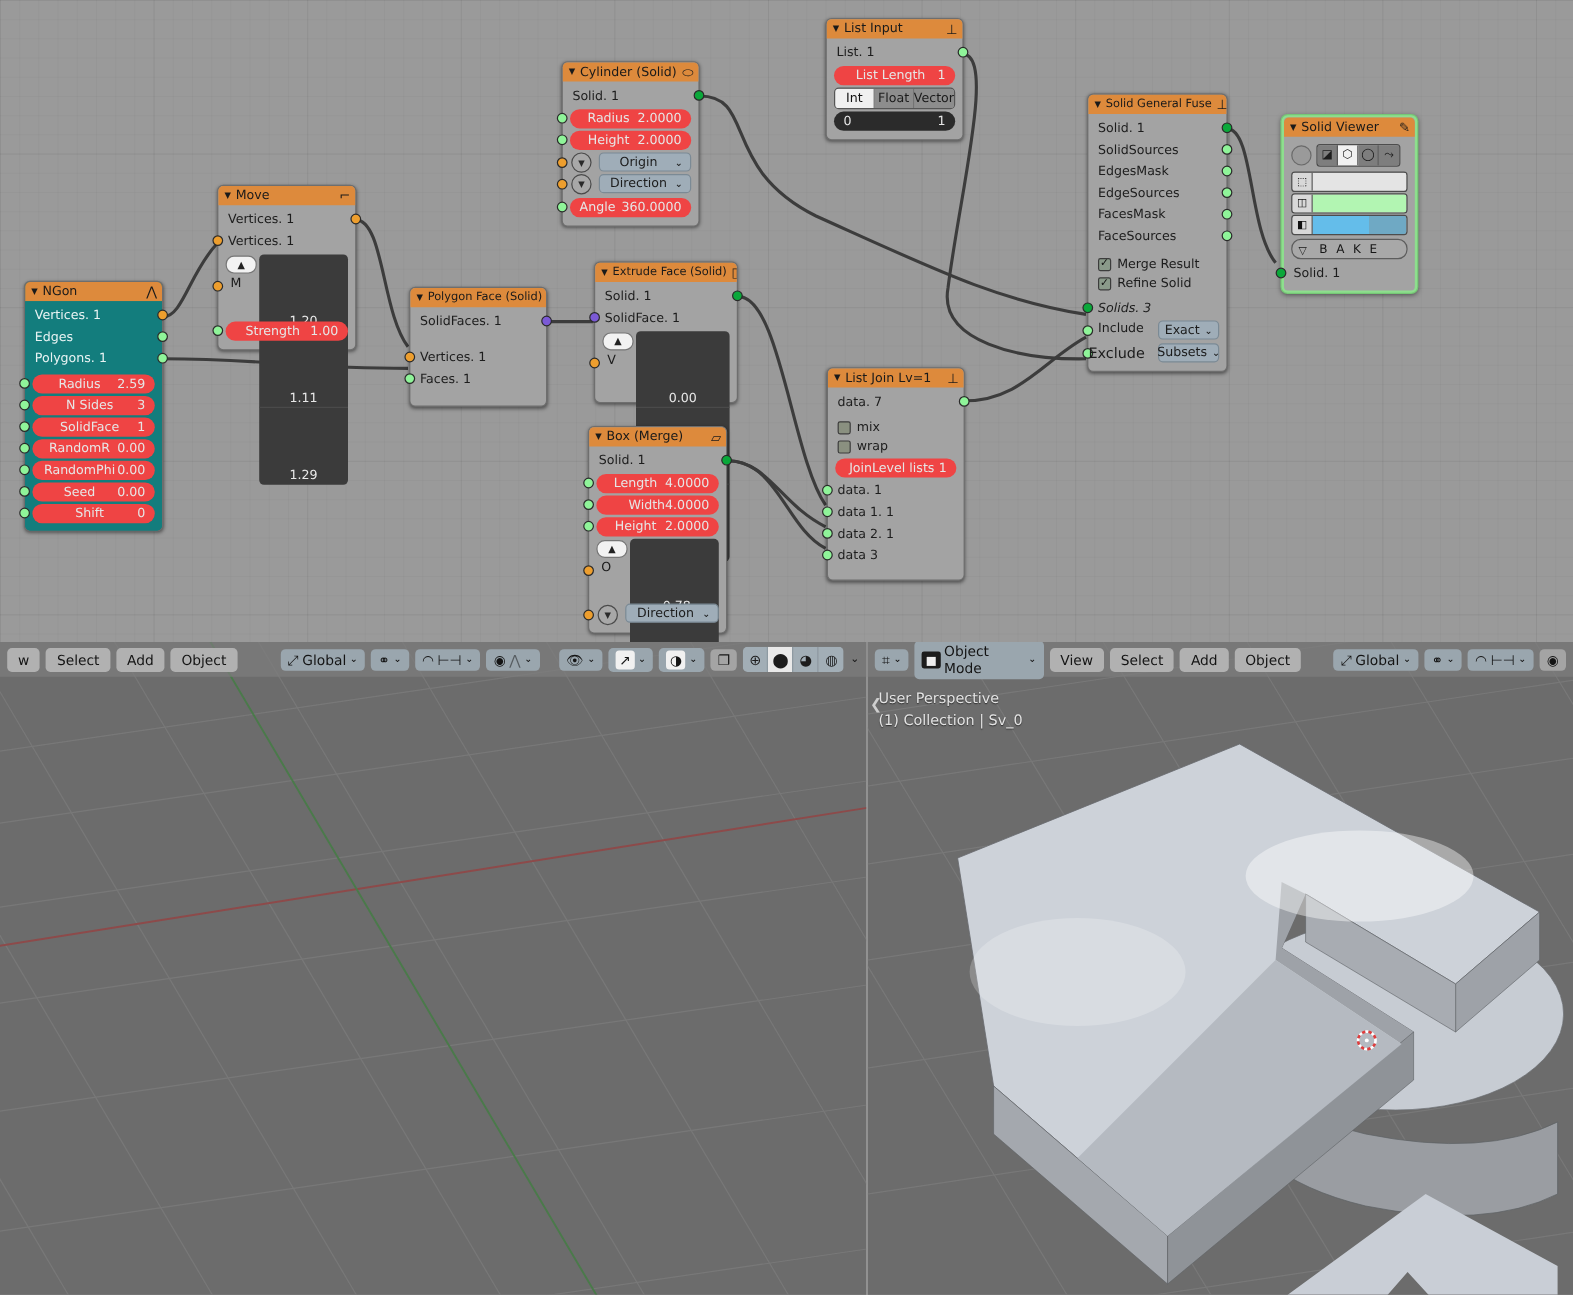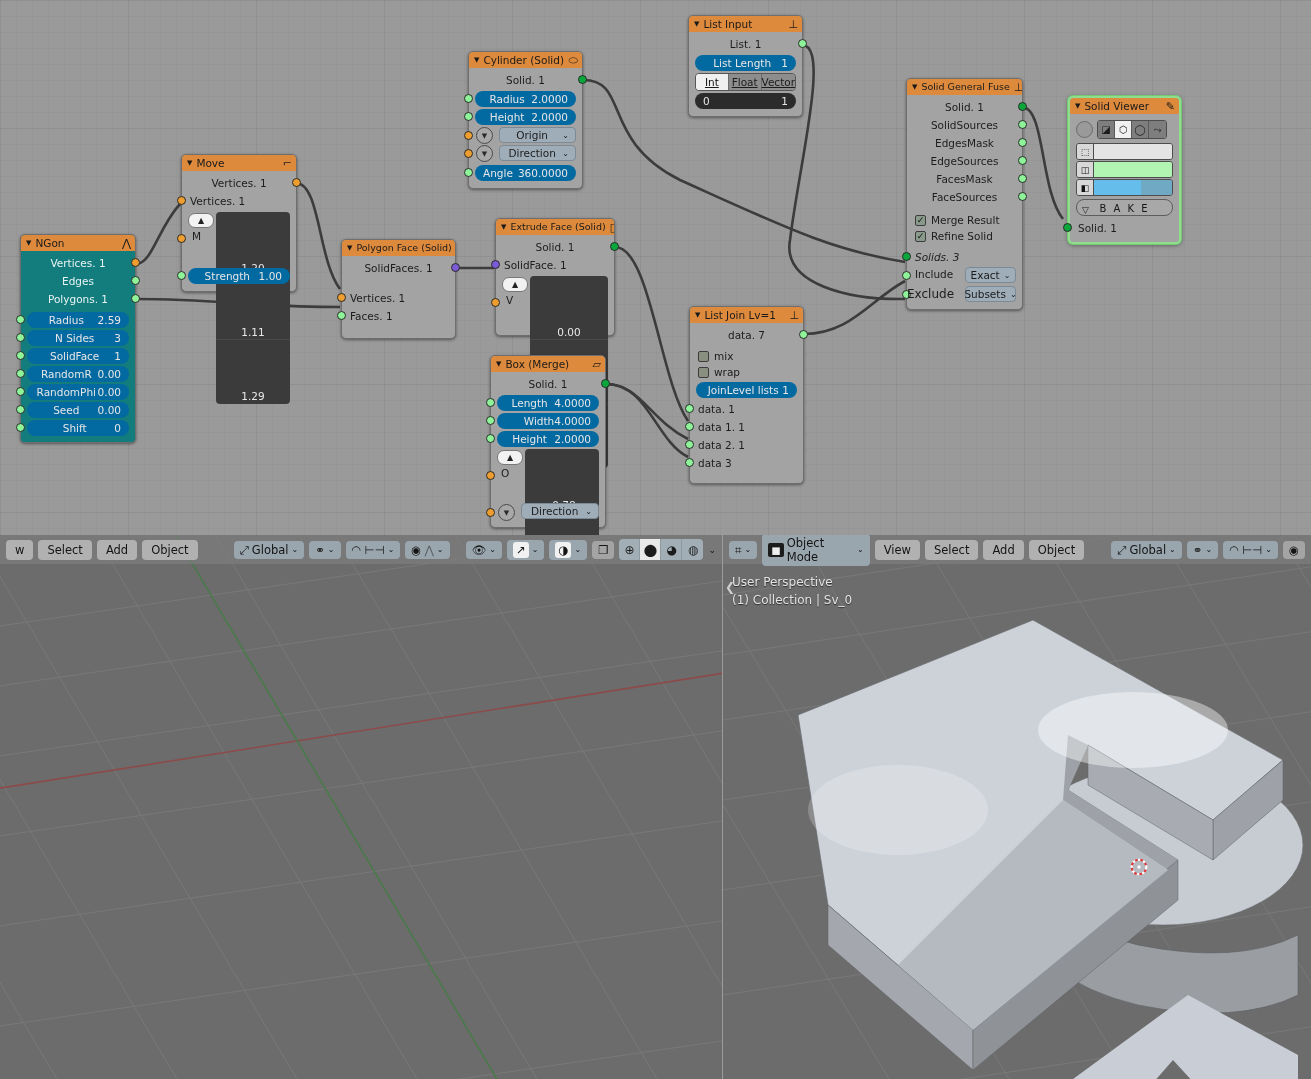--- a/index.html
+++ b/index.html
@@ -45,37 +45,37 @@
     display:flex; align-items:center; gap:4px;
     white-space:nowrap;
     overflow:hidden;
   }
   .node-hdr .tri{ font-size:7px; line-height:1; margin-top:1px;}
   .node-hdr .hdr-title{ flex:1; }
   .node-hdr .hdr-icon{ font-size:11px; line-height:1; }
   .node-body{ padding:3px 0 0 0; position:relative; }
 
   .row{ position:relative; height:18px; line-height:18px; padding:0 8px; white-space:nowrap; }
-  .row.out{ text-align:center; }
+  .row.out{ text-align:left; }
   .row.in { text-align:left; }
   .row .lbl{ font-size:10.5px; color:#1d1d1d; }
 
   
   .sock{ position:absolute; width:9px; height:9px; border-radius:50%; border:1px solid #2a2a2a; top:4px; }
   .sock.l{ left:-5px; }
   .sock.r{ right:-5px; }
   .sk-orange{ background:#ed9e2e; }
   .sk-green { background:#8ff499; }
   .sk-dgreen{ background:#0aa83a; }
   .sk-purple{ background:#7b5ad6; }
 
   
   .w{
     margin:2px 6px; height:16px; line-height:16px;
-    border-radius:8px; background:#0369a1; color:#e6e6e6;
+    border-radius:8px; background:#ef4444; color:#e6e6e6;
     font-size:10.5px; display:flex; align-items:center; padding:0 8px;
     position:relative;
   }
   .w .wl{ flex:1; text-align:center; }
   .w .wv{ text-align:right; }
   .w.lr .wl{ text-align:left; flex:1 }
 
   .vecbox{ margin:2px 6px 2px 30px; border-radius:4px; overflow:hidden; background:#3b3b3b; }
   .vecbox div{ height:16px; line-height:16px; text-align:center; font-size:10.5px; color:#e8e8e8; border-bottom:1px solid #4a4a4a;margin-top:48px; }
   .vecbox div:last-child{ border-bottom:none; }
@@ -97,21 +97,21 @@
   }
   .dropdown .dv{ flex:1; text-align:center; }
   .dropdown .dc{ font-size:8px; }
 
   .chk{ display:flex; align-items:center; gap:5px; padding:1px 8px; height:16px; font-size:10.5px;}
   .chkbox{ width:11px; height:11px; background:#6f7a6f; border:1px solid #3c3c3c; border-radius:2px;
            display:flex; align-items:center; justify-content:center; font-size:9px; color:#101010; line-height:1;}
   .chkbox.on{ background:#8a9a8a; }
   .chkbox.off{ background:#8a9080; }
 
-  .segbtns{ display:flex; margin:2px 6px; border-radius:4px; overflow:hidden; border:1px solid #555;text-decoration:underline; }
+  .segbtns{ display:flex; margin:2px 6px; border-radius:4px; overflow:hidden; border:1px solid #555; }
   .segbtns div{ flex:1; height:16px; line-height:16px; text-align:center; font-size:10.5px; background:#8d8d8d; color:#1b1b1b; border-right:1px solid #6d6d6d;}
   .segbtns div:last-child{ border-right:none; }
   .segbtns div.active{ background:#f0f0f0; color:#111; }
 
   .numpair{ display:flex; margin:2px 6px; border-radius:8px; background:#2b2b2b; height:16px; }
   .numpair span{ flex:1; line-height:16px; font-size:10.5px; color:#e6e6e6; padding:0 8px;}
   .numpair span:last-child{ text-align:right; }
 
   
   .node.teal .node-body{ background:#137d7d; border-radius:0 0 4px 4px; padding-bottom:4px;}

